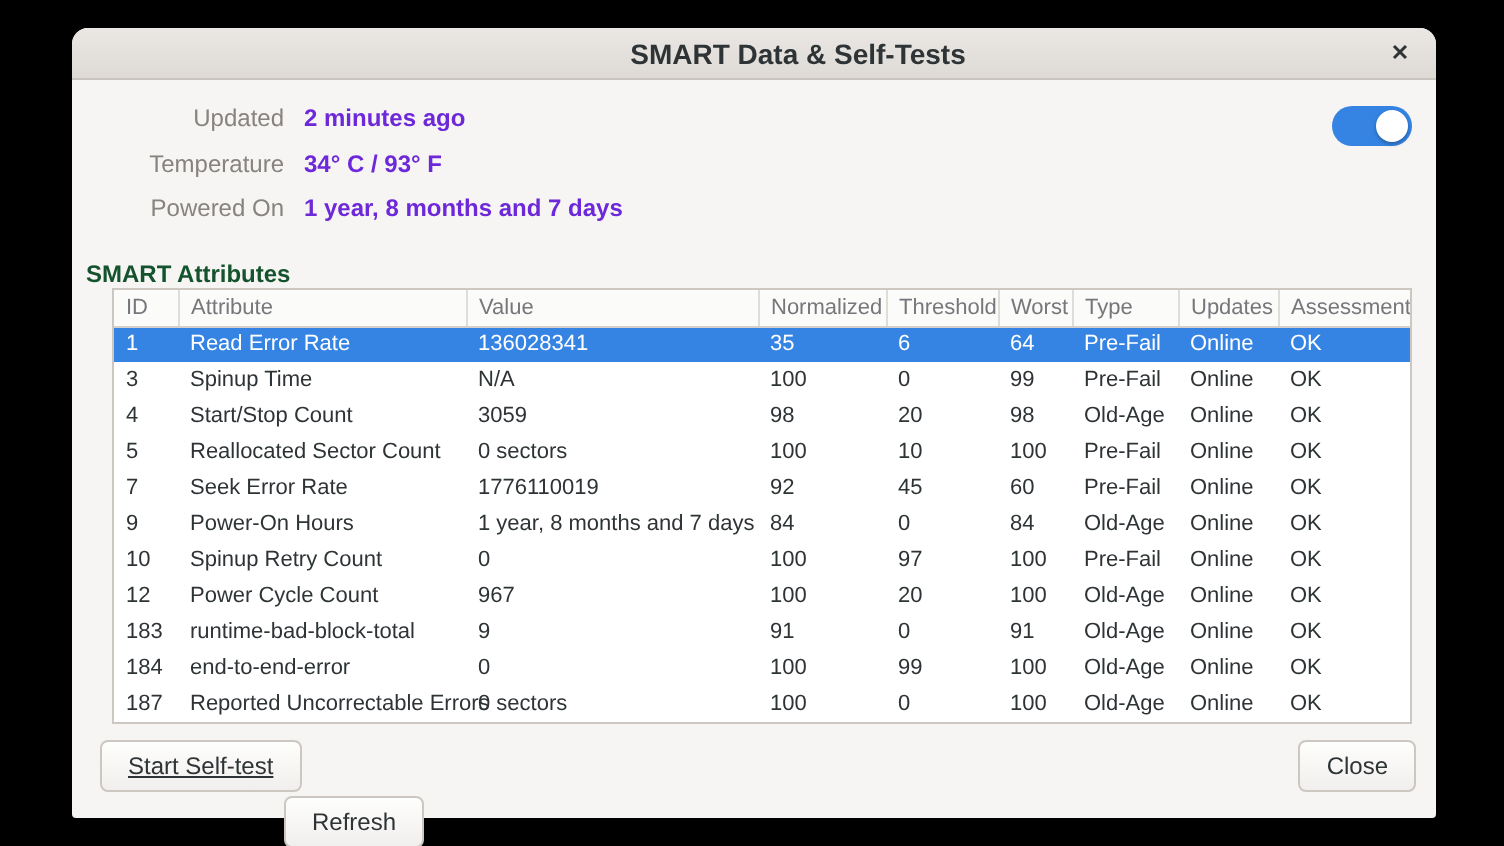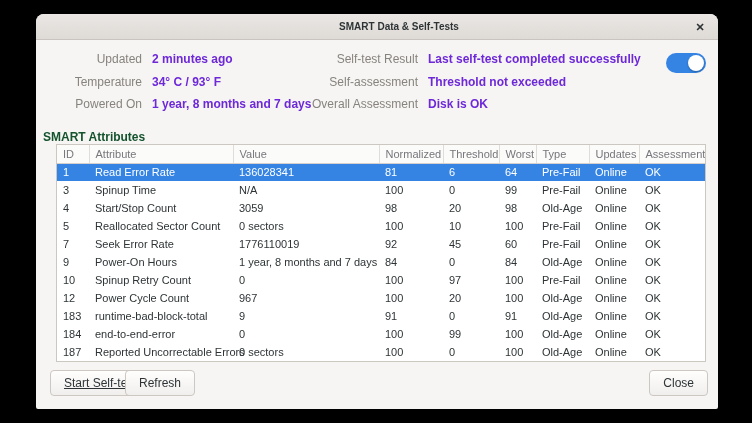--- a/index.html
+++ b/index.html
@@ -5,21 +5,21 @@
   * { margin:0; padding:0; box-sizing:border-box; }
   html,body { width:752px; height:423px; background:#000; overflow:hidden;
     font-family:"Liberation Sans", sans-serif; }
   .window { position:absolute; left:36px; top:14px; width:682px; height:395px;
     background:#f6f5f3; border-radius:8px 8px 2px 2px;
     box-shadow:0 3px 12px rgba(0,0,0,0.65), 0 0 0 1px rgba(0,0,0,0.45); }
   .titlebar { position:absolute; left:0; top:0; right:0; height:26px;
     background:linear-gradient(#eae7e4, #dedad6);
     border-bottom:1px solid #c9c4bf; border-radius:8px 8px 0 0;
     display:flex; align-items:center; justify-content:center; }
-  .title { font-size:10px; font-weight:bold; color:#2e3436;margin-left:44px; }
+  .title { font-size:14px; font-weight:bold; color:#2e3436;margin-left:44px; }
   .close-btn { position:absolute; right:8px; top:3px; width:20px; height:20px;
     border:none; background:transparent; color:#2e3436; font-size:11px;
     font-weight:bold; cursor:pointer; line-height:20px; text-align:center; }
   .body { position:absolute; left:0; top:26px; right:0; bottom:0; }
 
   .info-col { position:absolute; top:8px; }
   .info-col.left  { left:20px;   width:330px; }
   .info-col.right { left:260px; width:410px; }
   .info-row { display:flex; height:22.5px; align-items:center; }
   .info-label { color:#87837e; font-size:12px; text-align:right; flex:none; }
@@ -46,21 +46,21 @@
   th + th { border-left:1px solid #e0dcd8;margin-top:17px; }
   td { height:18px; color:#2e3436; padding:0 0 0 6px; white-space:nowrap;
     overflow:visible; }
   tr.selected td { background:#3584e4; color:#ffffff; }
 
   .btn { position:absolute; top:330px; height:26px; padding:0 13px;
     font-family:"Liberation Sans", sans-serif; font-size:12px; color:#2e3436;
     background:linear-gradient(#fefefd, #f1efed);
     border:1px solid #cdc7c2; border-radius:4px; cursor:pointer; }
   .btn-start   { left:14px;text-decoration:underline; }
-  .btn-refresh { left:89px; }
+  .btn-refresh { left:106px;margin-top:28px; }
   .btn-close   { right:10px; }
 </style>
 </head>
 <body>
 
 <div class="window">
   <div class="titlebar">
     <span class="title">SMART Data &amp; Self-Tests</span>
     <button class="close-btn">✕</button>
   </div>
@@ -74,34 +74,20 @@
       <div class="info-row">
         <span class="info-label">Temperature</span>
         <span class="info-value">34° C / 93° F</span>
       </div>
       <div class="info-row">
         <span class="info-label">Powered On</span>
         <span class="info-value">1 year, 8 months and 7 days</span>
       </div>
     </div>
 
-    <div class="info-col right">
-      <div class="info-row">
-        <span class="info-label">Self-test Result</span>
-        <span class="info-value">Last self-test completed successfully</span>
-      </div>
-      <div class="info-row">
-        <span class="info-label">Self-assessment</span>
-        <span class="info-value">Threshold not exceeded</span>
-      </div>
-      <div class="info-row">
-        <span class="info-label">Overall Assessment</span>
-        <span class="info-value">Disk is OK</span>
-      </div>
-    </div>
 
     <div class="switch">
       <div class="knob"></div>
     </div>
 
     <div class="section-title">SMART Attributes</div>
 
     <div class="table-wrap">
       <table>
         <colgroup>
@@ -126,21 +112,21 @@
               <th>Type</th>
               <th>Updates</th>
               <th>Assessment</th>
             </tr>
         </thead>
         <tbody>
             <tr class="selected">
               <td>1</td>
               <td>Read Error Rate</td>
               <td>136028341</td>
-              <td>81</td>
+              <td>35</td>
               <td>6</td>
               <td>64</td>
               <td>Pre-Fail</td>
               <td>Online</td>
               <td>OK</td>
             </tr>
             <tr>
               <td>3</td>
               <td>Spinup Time</td>
               <td>N/A</td>

